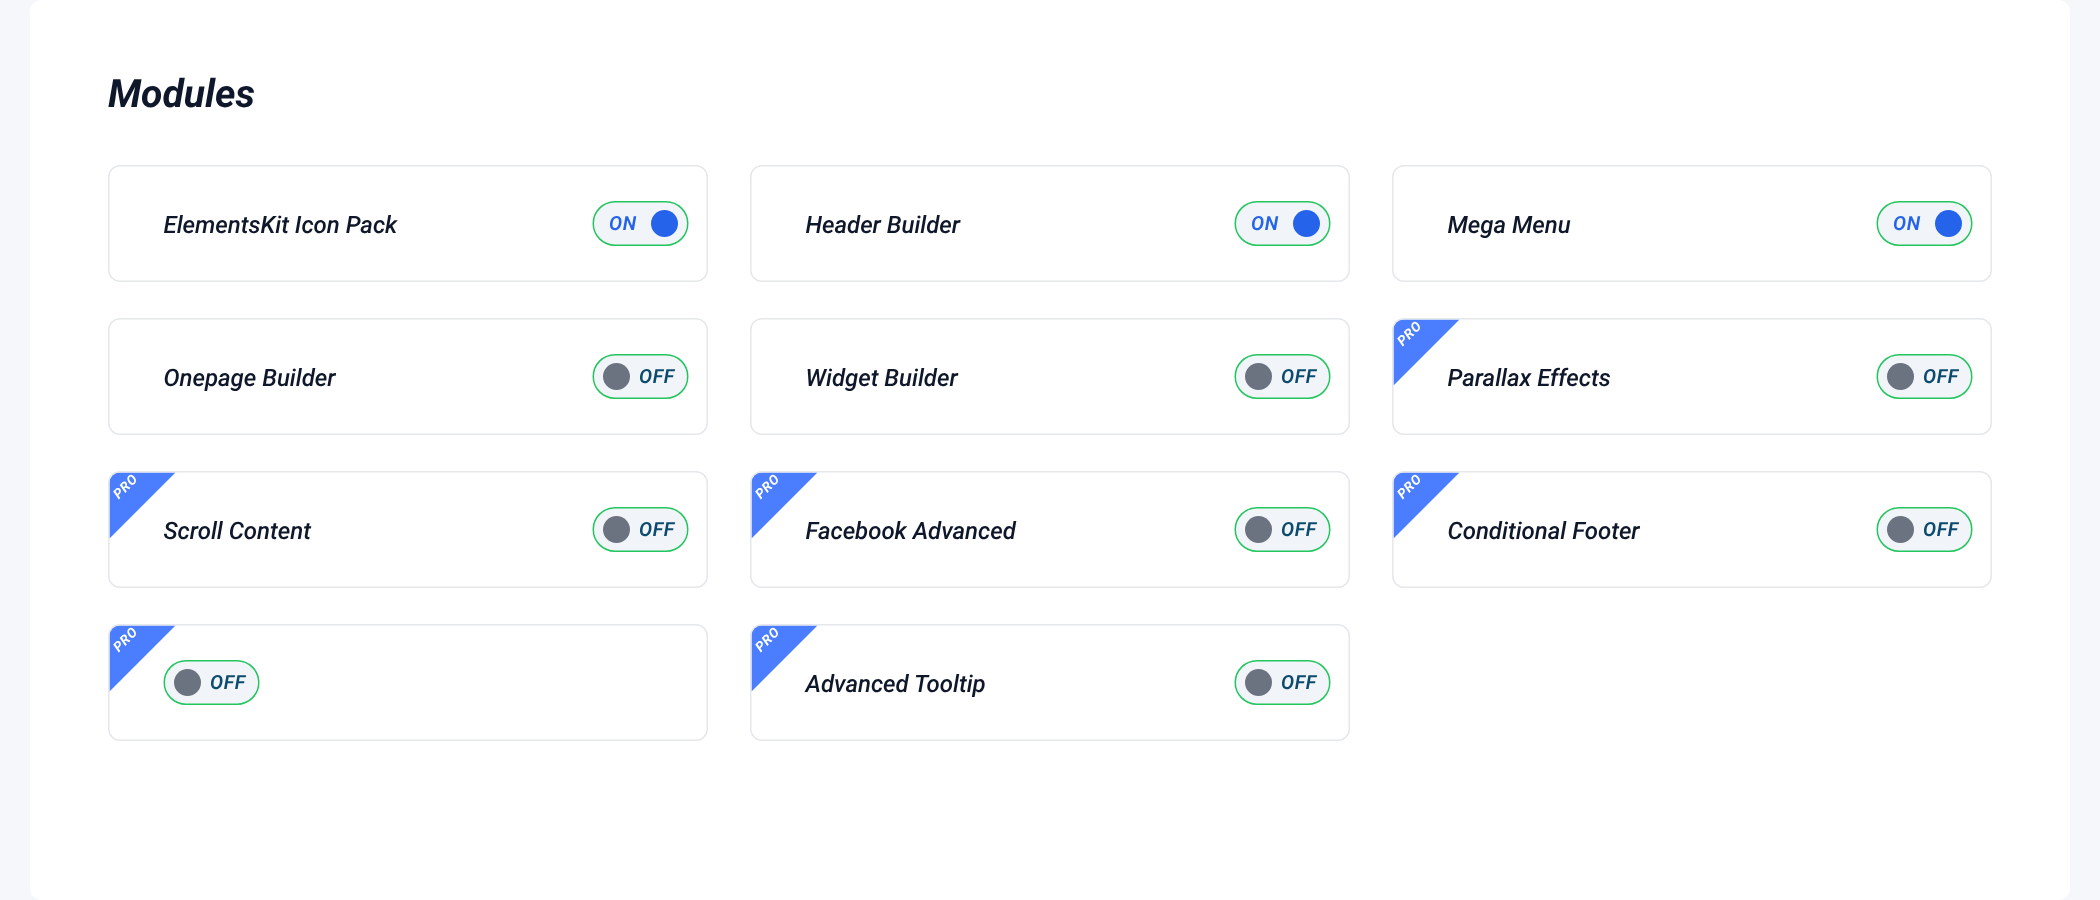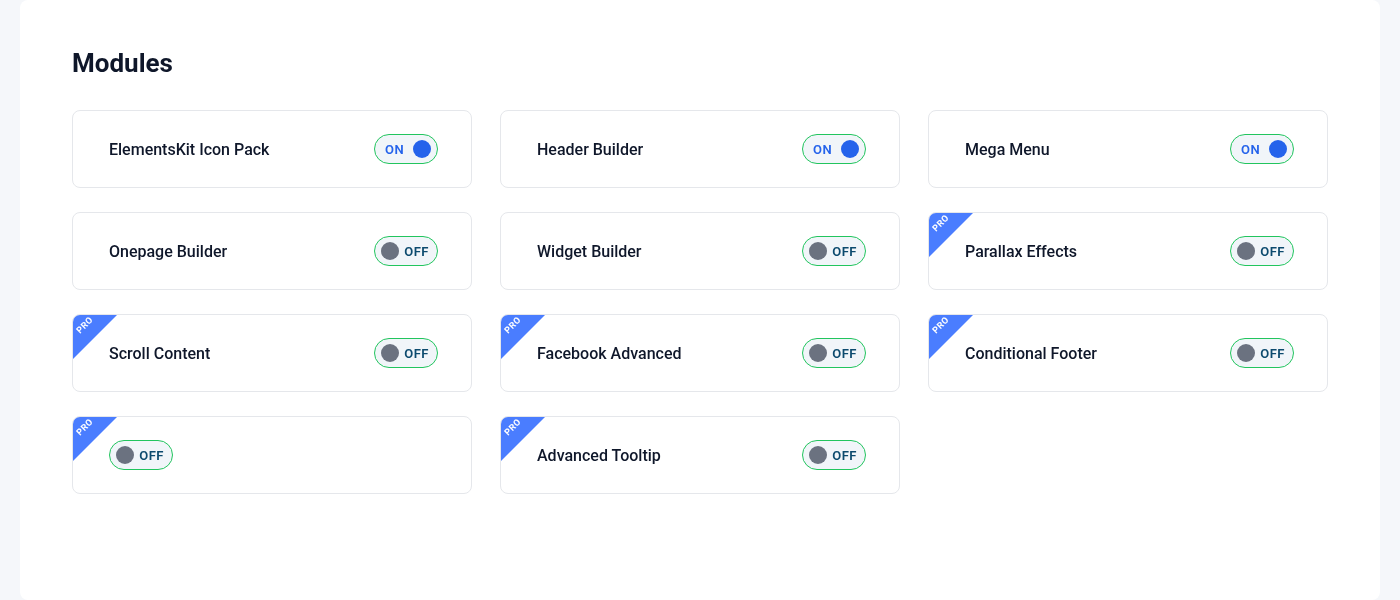--- a/index.html
+++ b/index.html
@@ -9,37 +9,38 @@
       width: 1400px;
       height: 600px;
       overflow: hidden;
     }
     .panel {
       background: #fff;
       border-radius: 8px;
       margin: 0 20px;
       padding: 48px 52px;
       height: 600px;
+      font-style: italic;
     }
     .panel-title {
       font-size: 26px;
       font-weight: 700;
       color: #0f172a;
       margin-bottom: 32px;
     }
     .grid {
       display: grid;
       grid-template-columns: repeat(3, 1fr);
       gap: 24px 28px;
     }
     .card {
       position: relative;
       border: 1px solid #e5e7eb;
       border-radius: 8px;
-      padding: 22px 33px 22px 36px;
+      padding: 22px 12px 22px 36px;
       display: flex;
       align-items: center;
       justify-content: space-between;
       background: #fff;
       overflow: hidden;
       min-height: 78px;
     }
     .card-label {
       font-size: 16px;
       font-weight: 500;

